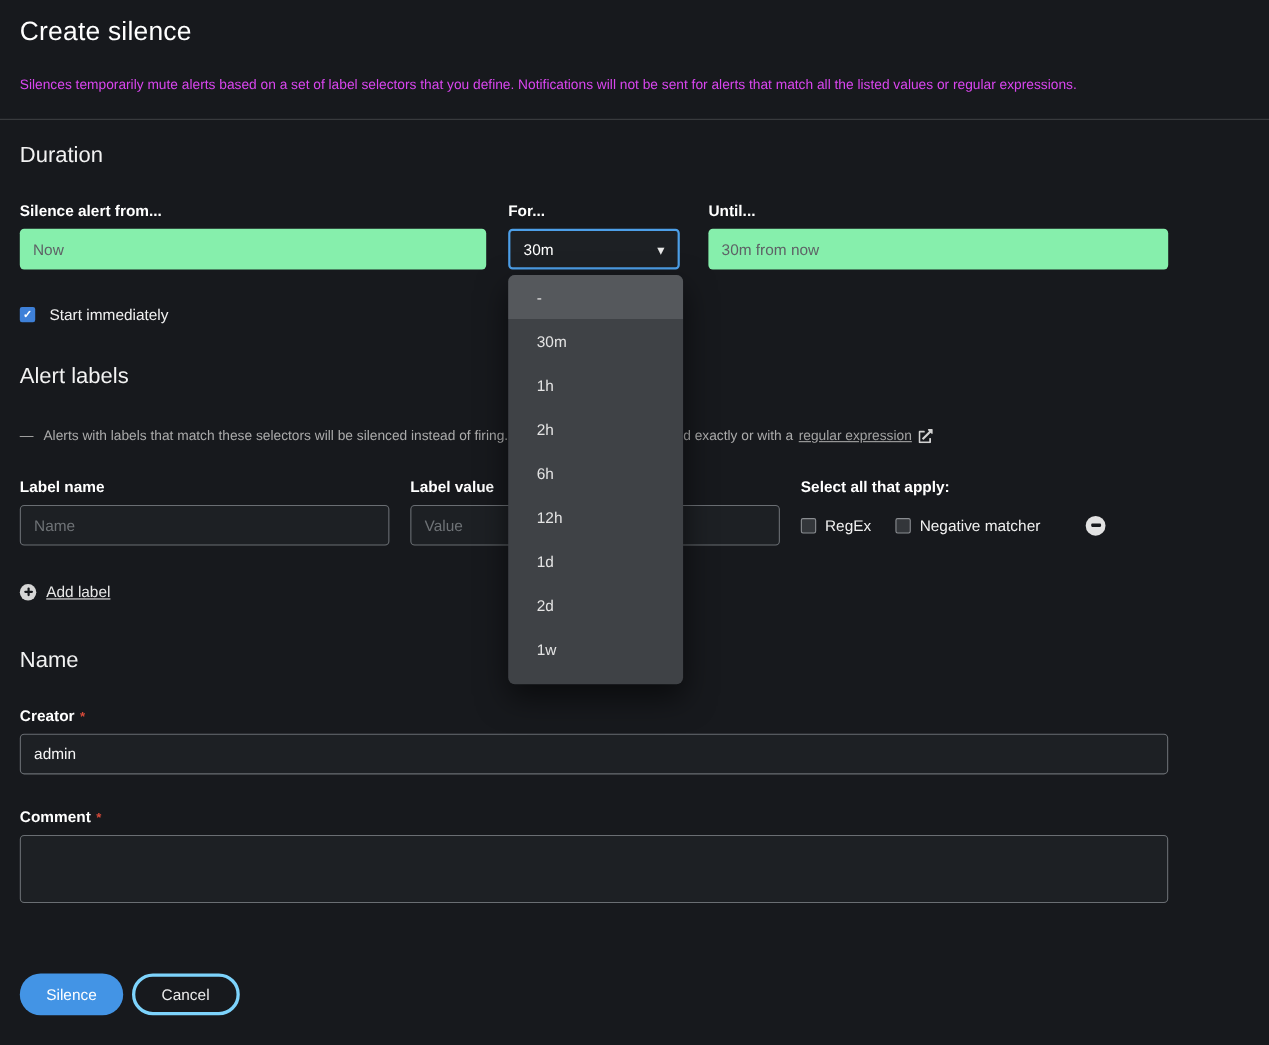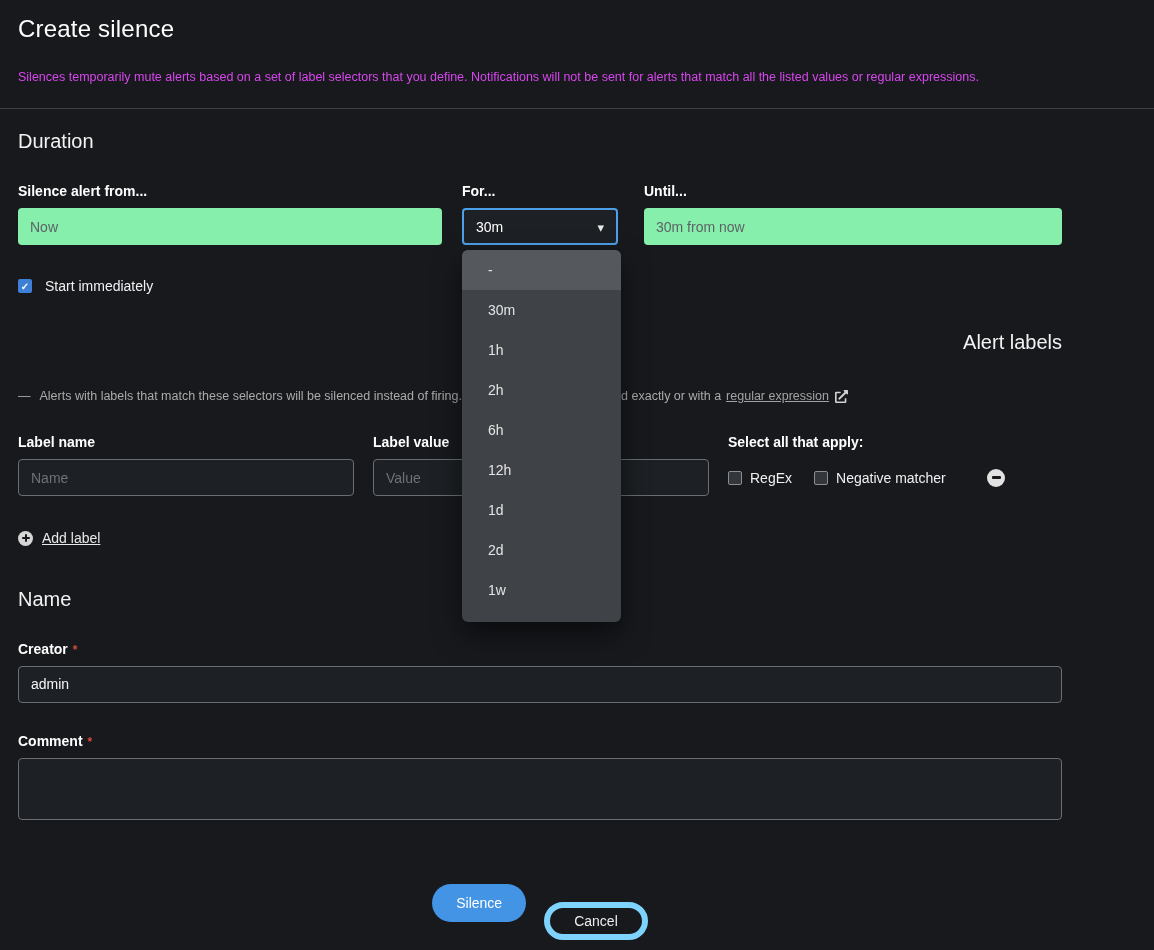--- a/index.html
+++ b/index.html
@@ -61,21 +61,21 @@
   .checkbox {
     width: 14px; height: 14px; border-radius: 2px; flex: none;
     display: inline-flex; align-items: center; justify-content: center; cursor: pointer;
   }
   .checkbox.checked { background: #3e80d8; }
   .checkbox.checked::before { content: "✓"; color: #fff; font-size: 10px; font-weight: 700; }
   .checkbox.unchecked { background: #33363a; border: 1px solid #8a8d91; }
   .checkbox-label { font-size: 14px; font-weight: 400; color: #f0f0f0; }
 
   
-  .section-alert-labels { margin-top: 37px; text-align: right; }
+  .section-alert-labels { margin-top: 37px; }
   .helper { margin-top: 35px; font-size: 12.5px; color: #ababab; display: flex; align-items: center; }
   .dash-icon { margin-right: 9px; color: #ababab; }
   .dash-icon::before { content: "—"; }
   .helper-link { color: #a3a3a3; text-decoration: underline; margin-left: 5px; cursor: pointer; }
   .ext-icon { margin-left: 6px; display: inline-flex; }
 
   .labels-row { margin-top: 31px; }
   .col-name  { width: 336px; margin-right: 19px; }
   .col-value { width: 336px; margin-right: 19px; }
   .col-apply { flex: 1; }
@@ -101,27 +101,27 @@
   .plus-circle::after  { width: 2px; height: 8px; left: 6.5px; top: 3.5px; }
   .add-label-text { font-size: 14px; color: #e8e8e8; text-decoration: underline; }
 
   
   .section-info { margin-top: 38px; }
   .field { margin-top: 30px; }
   .required { color: #d64a3a; font-size: 12px; margin-left: 5px; }
   .textarea { height: 62px; resize: none; padding: 8px 12px; }
 
   
-  .actions { margin-top: 64px; display: flex; gap: 18px; justify-content: center; }
+  .actions { margin-top: 64px; display: flex; gap: 8px; }
   .btn {
     height: 38px; padding: 0 24px; border-radius: 20px;
     font-size: 14px; font-family: inherit; cursor: pointer;
   }
   .btn.primary { background: #4394e5; border: none; color: #fff; }
-  .btn.secondary { background: transparent; border: 6px solid #7dd3fc; color: #ececec; margin-top: 18px; }
+  .btn.secondary { background: transparent; border: 3px solid #7dd3fc; color: #ececec; }
 </style>
 </head>
 <body>
 
 <div class="page">
 
   <header class="page-header">
     <h1 class="page-title">Create silence</h1>
     <p class="page-desc">Silences temporarily mute alerts based on a set of label selectors that you define. Notifications will not be sent for alerts that match all the listed values or regular expressions.</p>
   </header>

